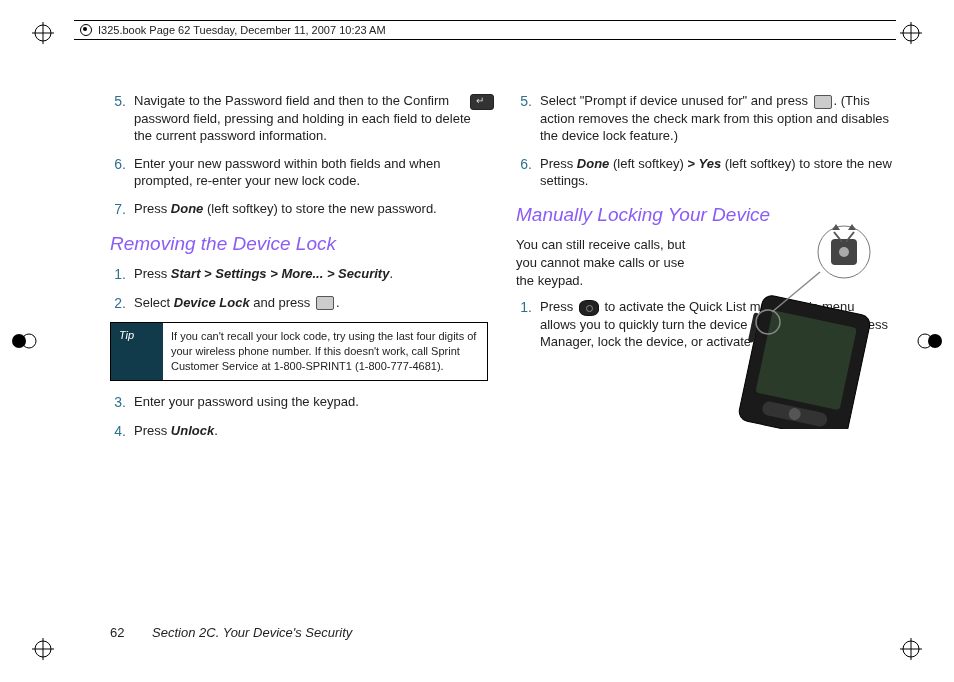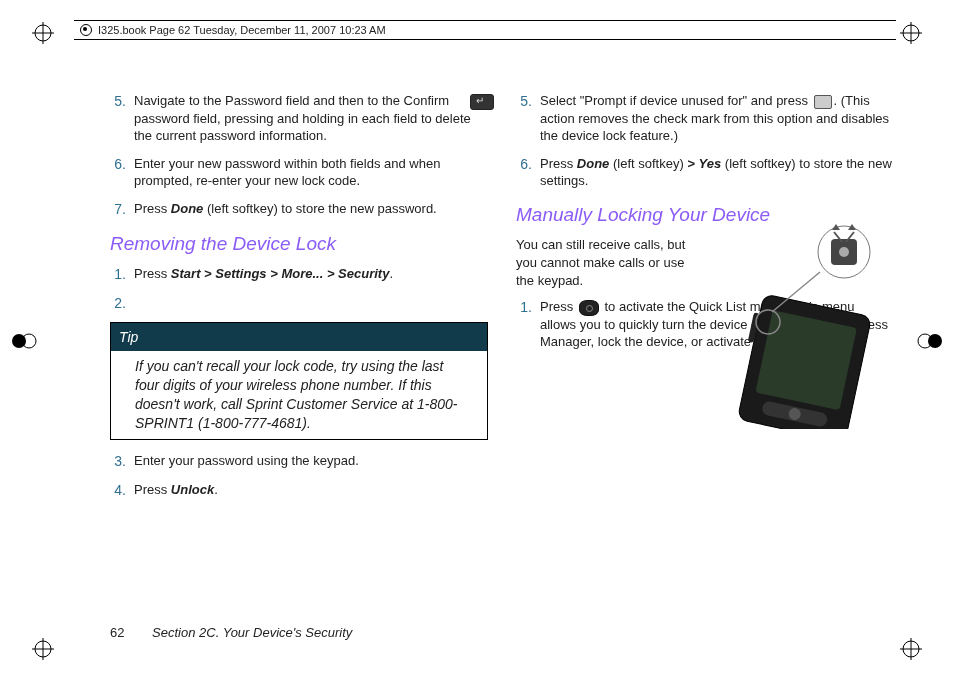--- a/index.html
+++ b/index.html
@@ -96,35 +96,33 @@
   }
   .kbd {
     font-style: italic;
     font-weight: bold;
   }
   .gt { font-weight: bold; }
   .tipbox {
     display: flex;
     border: 1px solid #000;
     margin: 8px 0 12px 0;
-    font-size: 14px;
-    flex-direction: column;
+    font-size: 11px;
   }
   .tipbox .label {
     background: #113a4a;
     color: #fff;
     font-style: italic;
     padding: 6px 8px;
     display: flex;
     align-items: flex-start;
     min-width: 36px;
   }
   .tipbox .body {
-    padding: 6px 24px;
-    font-style: italic;
+    padding: 6px 8px;
     line-height: 1.35;
   }
   .inline-icon {
     display: inline-block;
     vertical-align: middle;
     width: 18px;
     height: 14px;
     border: 1px solid #555;
     border-radius: 3px;
     background: #eee;
@@ -258,20 +256,23 @@
 
     <ol class="custom">
       <li>
         <span class="num">1.</span>
         <span>
           <span>Press </span><span class="kbd">Start &gt; Settings &gt; More... &gt; Security</span><span>.</span>
         </span>
       </li>
       <li>
         <span class="num">2.</span>
+        <span>
+          <span>Select </span><span class="kbd">Device Lock</span><span> and press </span><span class="inline-icon square"></span><span>.</span>
+        </span>
       </li>
     </ol>
 
     <div class="tipbox">
       <div class="label">Tip</div>
       <div class="body">If you can't recall your lock code, try using the last four digits of your wireless phone number. If this doesn't work, call Sprint Customer Service at 1-800-SPRINT1 (1-800-777-4681).</div>
     </div>
 
     <ol class="custom">
       <li>

